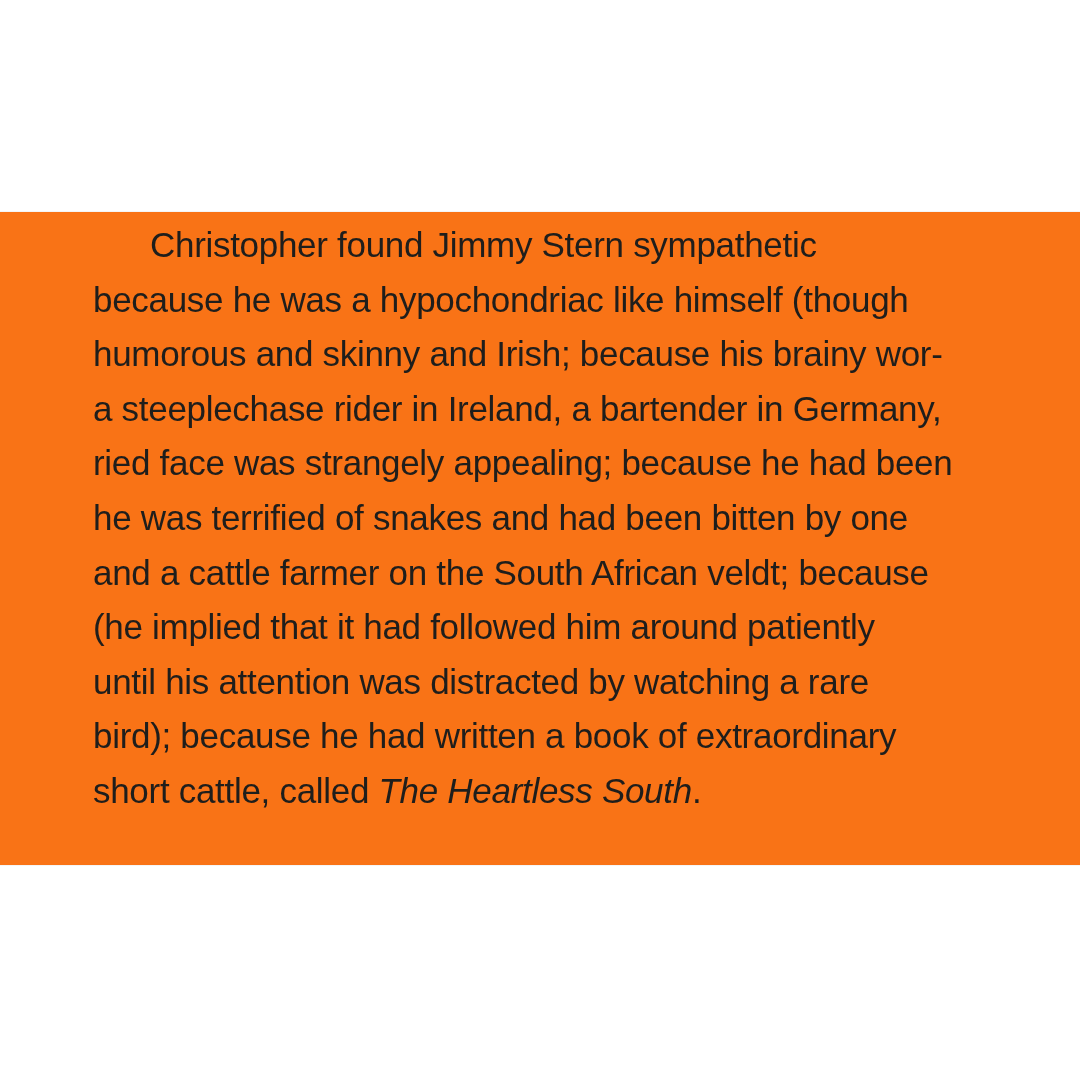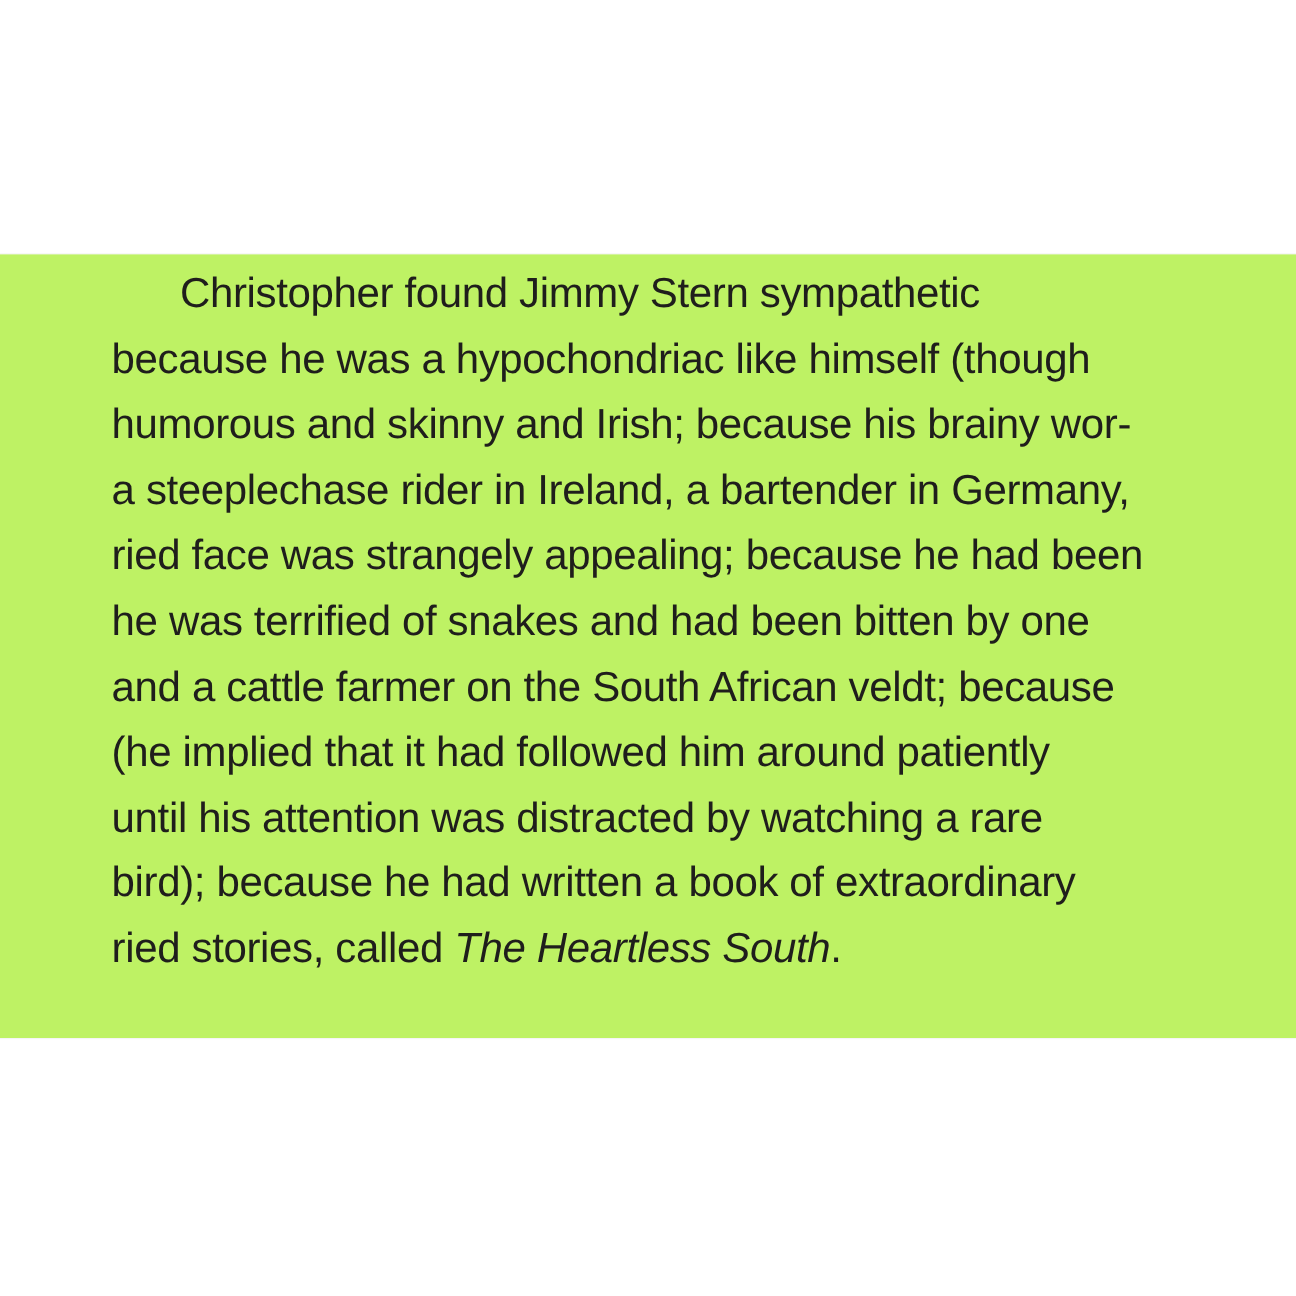--- a/index.html
+++ b/index.html
@@ -41,28 +41,28 @@
     padding-left: 57px;
   }
   .italic {
     font-style: italic;
   }
 </style>
 </head>
 <body style="background: rgb(255, 255, 255);">
 
 <div>
-  <div class="page-panel" style="background: #bef264;">
+  <div class="page-panel" style="background: #f97316;">
     <div class="textblock" style="color: rgb(31, 30, 28);">
         <div class="line indent"><span>Christopher found Jimmy Stern sympathetic</span></div>
         <div class="line"><span>because he was a hypochondriac like himself (though</span></div>
         <div class="line"><span>humorous and skinny and Irish; because his brainy wor-</span></div>
         <div class="line"><span>a steeplechase rider in Ireland, a bartender in Germany,</span></div>
         <div class="line"><span>ried face was strangely appealing; because he had been</span></div>
         <div class="line"><span>he was terrified of snakes and had been bitten by one</span></div>
         <div class="line"><span>and a cattle farmer on the South African veldt; because</span></div>
         <div class="line"><span>(he implied that it had followed him around patiently</span></div>
         <div class="line"><span>until his attention was distracted by watching a rare</span></div>
         <div class="line"><span>bird); because he had written a book of extraordinary</span></div>
-        <div class="line"><span>ried stories, called </span><span class="italic">The Heartless South</span><span>.</span></div>
+        <div class="line"><span>short cattle, called </span><span class="italic">The Heartless South</span><span>.</span></div>
       </div>
   </div>
 </div>
 
 </body></html>

